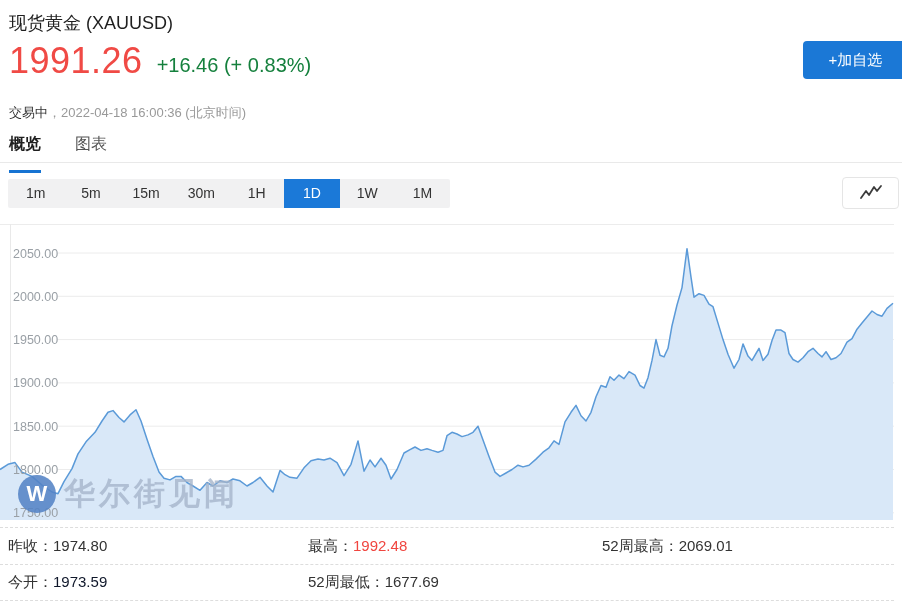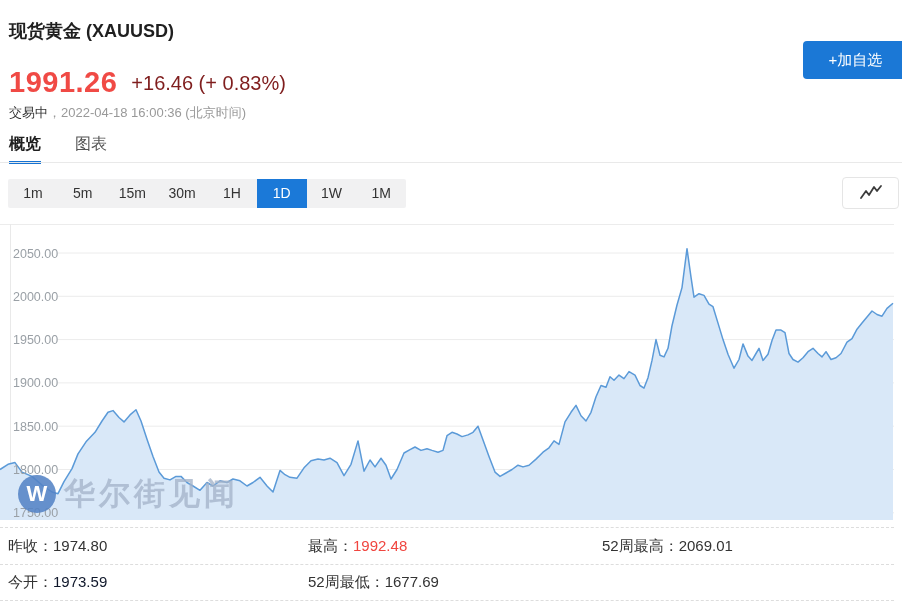--- a/index.html
+++ b/index.html
@@ -5,39 +5,39 @@
   * { box-sizing: border-box; margin: 0; padding: 0; }
   html, body { width: 902px; height: 602px; }
   body {
     position: relative;
     font-family: "Liberation Sans", "DejaVu Sans", sans-serif;
     background: #ffffff;
     color: #333;
     overflow: hidden;
   }
   
-  .page-title { position: absolute; left: 9px; top: 11px; font-size: 18px; font-weight: bold; color: #1f1f1f; margin-top: 8px; }
+  .page-title { position: absolute; left: 9px; top: 11px; font-size: 18px; font-weight: normal; color: #1f1f1f; }
   .price-row { position: absolute; left: 9px; top: 43px; display: flex; align-items: flex-end; gap: 14px; }
-  .price-big { font-size: 29px; font-weight: bold; color: #f04a45; line-height: 1; letter-spacing: 0.5px; margin-top: 25px; }
-  .price-change { font-size: 20px; color: #7f1d1d; padding-bottom: 2px; }
+  .price-big { font-size: 36px; font-weight: normal; color: #f04a45; line-height: 1; letter-spacing: 0.5px; }
+  .price-change { font-size: 20px; color: #15803d; padding-bottom: 2px; }
   .status-row { position: absolute; left: 9px; top: 104px; font-size: 13px; color: #999; }
   .status-row .status-state { color: #333; }
   .add-btn {
     position: absolute; left: 803px; top: 41px; width: 105px; height: 38px;
     background: #1b78d6; color: #fff; font-size: 15px; border: none; border-radius: 4px;
     font-family: inherit; cursor: pointer;
   }
   
   .tabs { position: absolute; left: 9px; top: 134px; display: flex; gap: 34px; font-size: 16px; }
-  .tab { color: #555; padding-bottom: 6px; cursor: pointer; border-bottom: 3px solid transparent; }
+  .tab { color: #555; padding-bottom: 15px; cursor: pointer; border-bottom: 3px solid transparent; }
   .tab.active { color: #1f1f1f; font-weight: bold; border-bottom-color: #1673d2; }
   .tabs-hairline { position: absolute; left: 0; top: 162px; width: 902px; height: 1px; background: #e9e9e9; }
   
   .range-bar {
-    position: absolute; left: 8px; top: 179px; width: 398px; height: 29px;
+    position: absolute; left: 8px; top: 179px; width: 442px; height: 29px;
     background: #f1f1f2; display: flex; border-radius: 2px;
   }
   .range-btn {
     flex: 1; text-align: center; line-height: 29px; font-size: 14px; color: #333; cursor: pointer;
   }
   .range-btn.active { background: #1b79d8; color: #fff; border-radius: 0; }
   .chart-type-btn {
     position: absolute; left: 842px; top: 177px; width: 57px; height: 32px;
     background: #fff; border: 1px solid #e5e5e5; border-radius: 4px;
     display: flex; align-items: center; justify-content: center; cursor: pointer;

